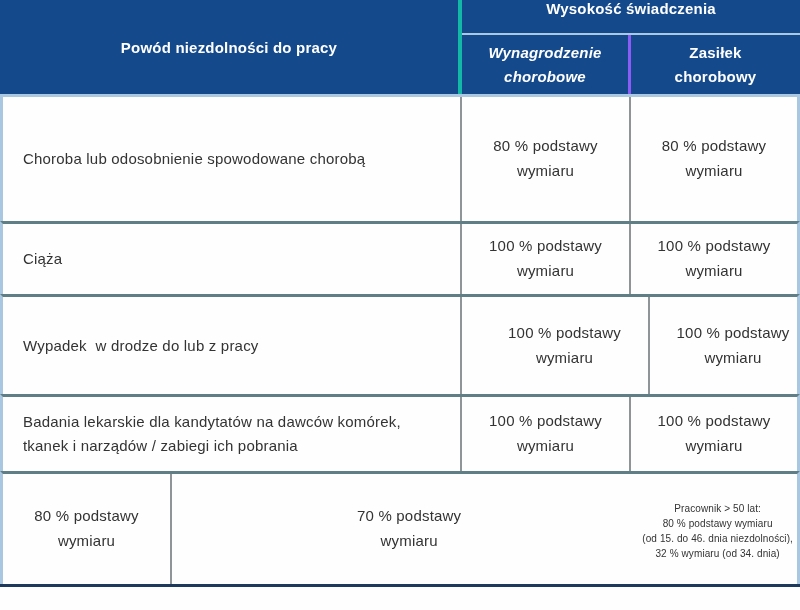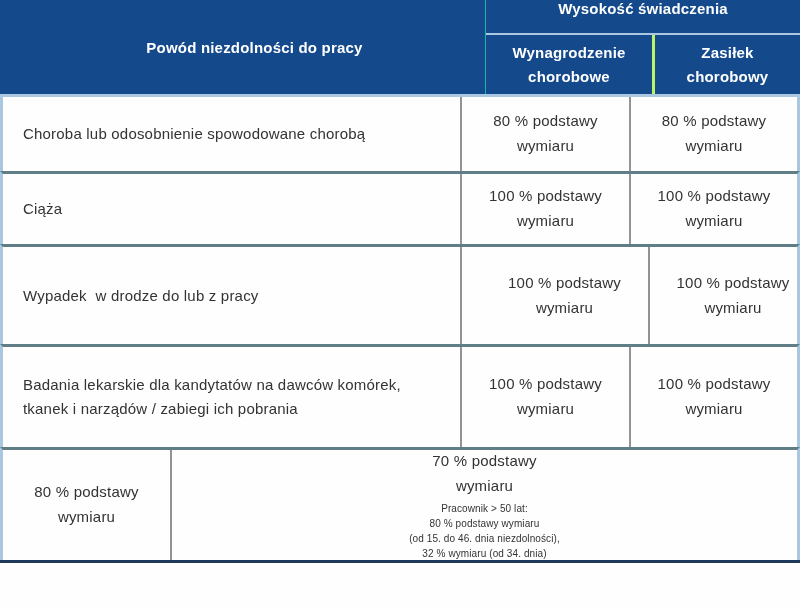--- a/index.html
+++ b/index.html
@@ -13,72 +13,72 @@
   }
   
   .thead{
     height:97px;display:flex;flex:0 0 auto;
     background:#14498c;
     border-bottom:3px solid #aac8e1;
     color:#fff;
   }
   .th-col1{
     width:462px;flex:0 0 462px;
-    border-right:1px solid #14b8a6;
+    border-right:4px solid #14b8a6;
     display:flex;align-items:center;justify-content:center;
     font-weight:bold;font-size:15px;letter-spacing:.2px;
-    text-align:center;padding:0 20px;margin-left:24px;
+    text-align:center;padding:0 20px;
   }
   .th-right{flex:1;display:flex;flex-direction:column;}
   .th-group{
     height:35px;flex:0 0 35px;
     border-bottom:2px solid #aac8e1;
     display:flex;align-items:flex-start;justify-content:center;
     font-weight:bold;font-size:15px;letter-spacing:.2px;
   }
   .th-subs{flex:1;display:flex;}
   .th-sub{
     flex:0 0 169px;width:169px;
     display:flex;align-items:center;justify-content:center;
     font-weight:bold;font-size:15px;line-height:1.55;letter-spacing:.2px;
     text-align:center;padding:0 18px;
   }
-  .th-sub.first{border-right:3px solid #bef264;}
+  .th-sub.first{border-right:3px solid #8b5cf6;font-style:italic;}
   .th-sub.last{flex:1;width:auto;}
   
   .row{
     display:flex;flex:0 0 auto;
     border-left:3px solid #a9c7e0;
     border-right:3px solid #a9c7e0;
     background:#fdfefd;
     color:#333;
   }
   .row.sep{border-top:3px solid #5f7e86;}
-  .r1{height:74px;} .r2{height:73px;} .r3{height:100px;gap:19px;}
-  .r4{height:103px;} .r5{height:113px;}
+  .r1{height:124px;} .r2{height:73px;} .r3{height:100px;gap:19px;}
+  .r4{height:77px;} .r5{height:113px;}
   .cell{display:flex;align-items:center;}
   .c1{
     width:459px;flex:0 0 459px;
     border-right:2px solid #8f9496;
     padding:0 30px 0 20px;
     font-size:15px;line-height:1.6;letter-spacing:.2px;
     white-space:pre-wrap;
   }
   .c2{
     width:169px;flex:0 0 169px;
     border-right:2px solid #8f9496;
     justify-content:center;text-align:center;
   }
   .c3{flex:1;justify-content:center;text-align:center;}
   .val{
     display:block;max-width:125px;margin:0 auto;
     font-size:15px;line-height:1.65;letter-spacing:.2px;
   }
   .c3-stack{
-    display:flex;flex-direction:column;align-items:center;justify-content:center;
+    display:flex;flex-direction:row;align-items:center;justify-content:center;
     padding:6px 4px;
   }
   .note{
     margin-top:3px;font-size:10px;line-height:1.5;letter-spacing:.1px;
     text-align:center;color:#333;white-space:nowrap;
   }
   
   .bottom-bar{height:3px;flex:0 0 3px;background:#1d3a5c;}
 </style>
 </head>

